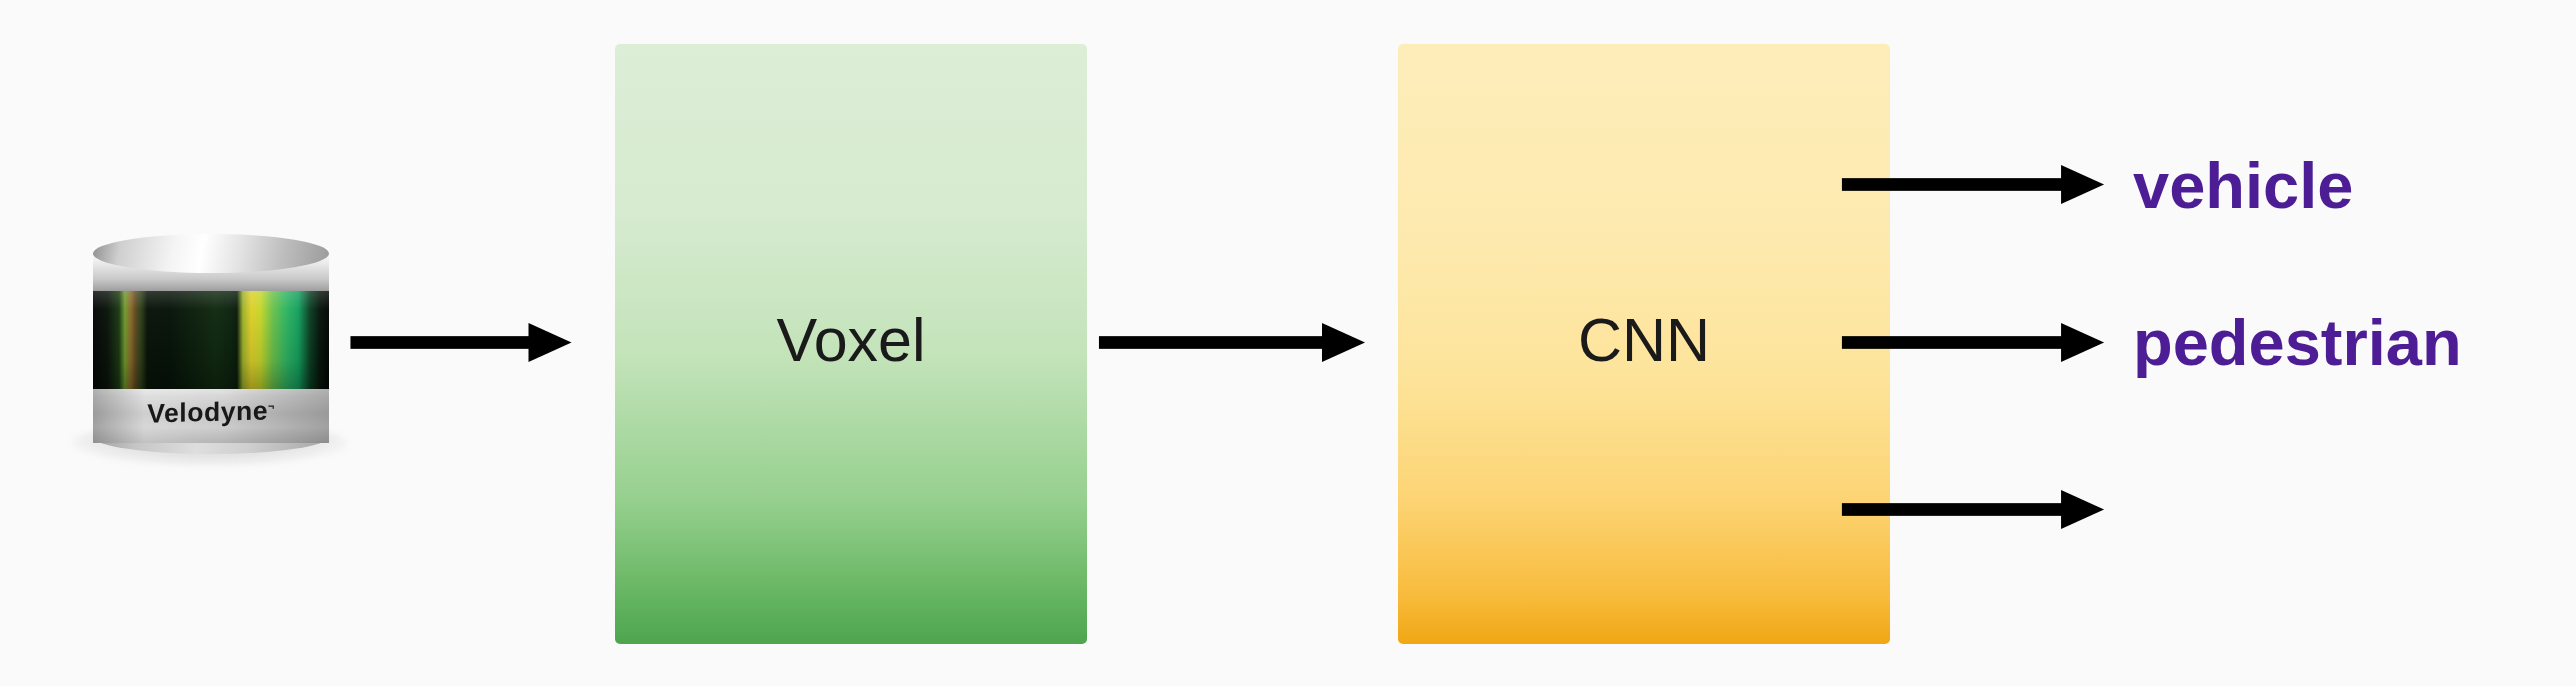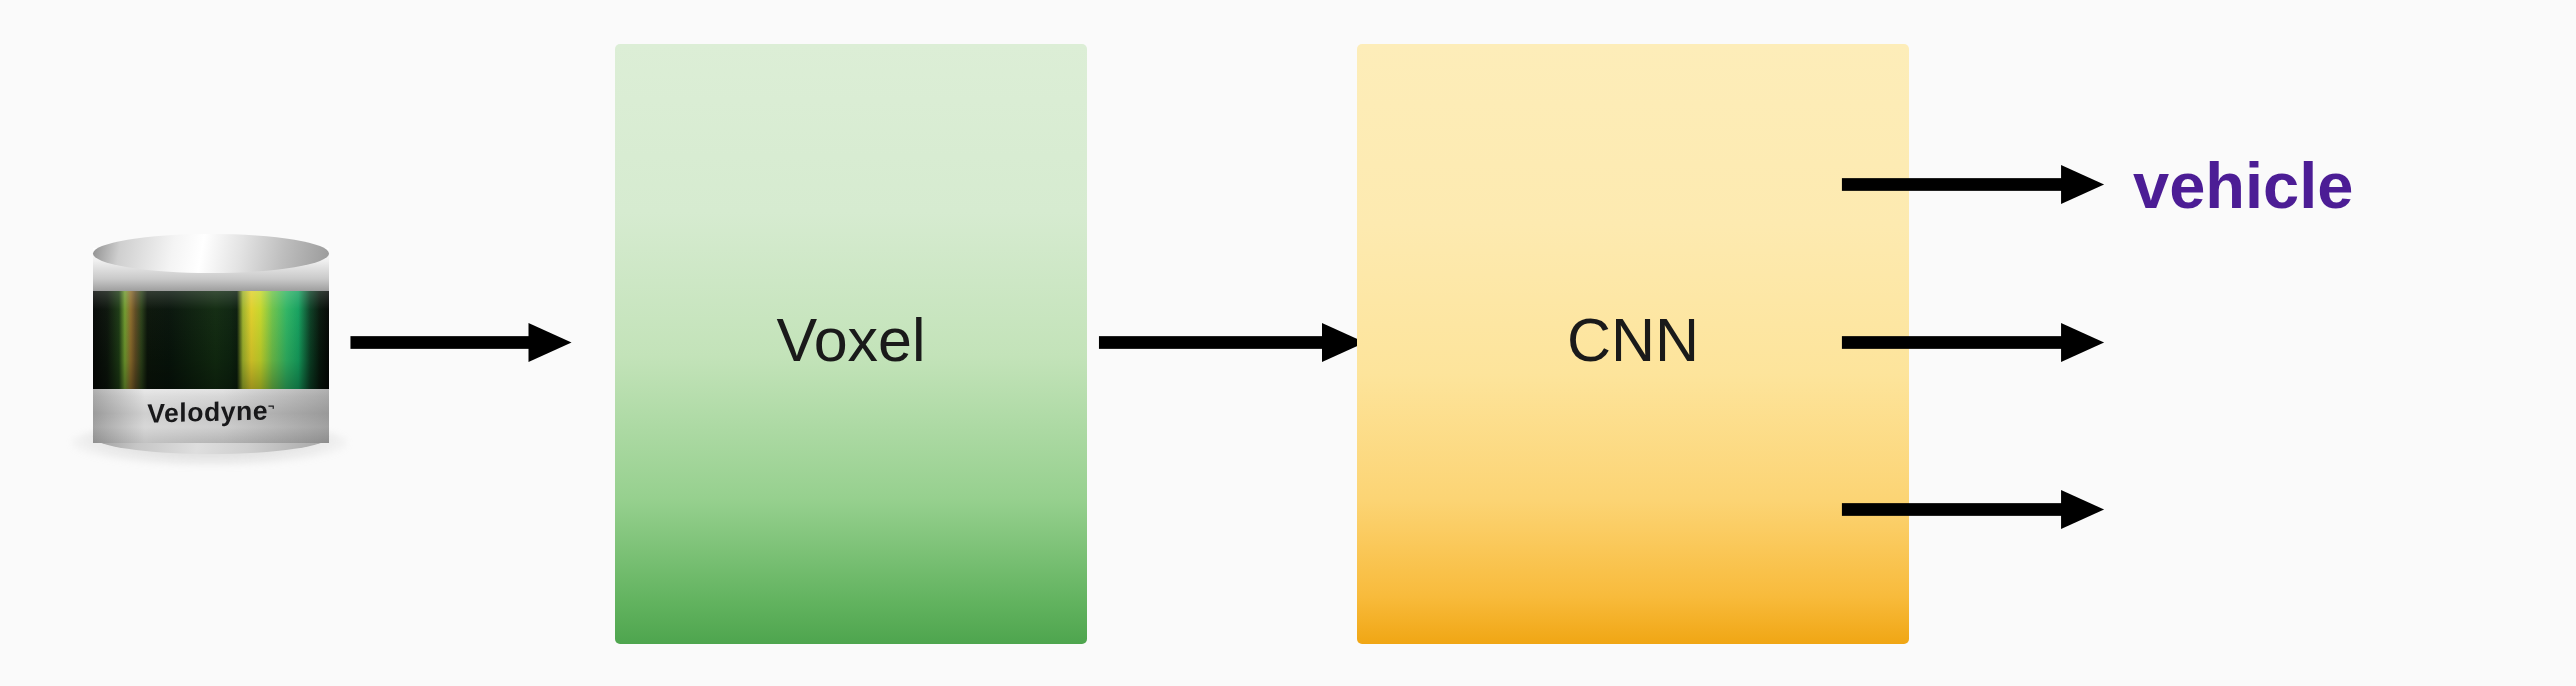--- a/index.html
+++ b/index.html
@@ -163,23 +163,23 @@
     font-family: "Liberation Sans", sans-serif;
   }
   #box-voxel {
     left: 615px;
     top: 44px;
     width: 472px;
     height: 600px;
     background: linear-gradient(180deg, #dceed6 0%, #d6ebd0 28%, #c3e3b9 52%, #96d08e 76%, #62b35f 93%, #4ea54e 100%);
   }
   #box-cnn {
-    left: 1357px;
+    left: 1398px;
     top: 44px;
-    width: 552px;
+    width: 492px;
     height: 600px;
     background: linear-gradient(180deg, #fdedb9 0%, #fdeab0 30%, #fde49b 55%, #fcd474 76%, #f8bb3c 92%, #f0a614 100%);
   }
   .box-label {
     display: block;
     line-height: 1;
     transform: translateY(-3.9px);
   }
 
   
@@ -257,15 +257,16 @@
   </div>
 
   <div class="arrow" style="left:1841px; top:487px; width:264px;">
     <svg width="264" height="45" viewBox="0 0 268 46" xmlns="http://www.w3.org/2000/svg" aria-hidden="true">
       <rect x="0" y="16.5" width="228" height="13" fill="#000000"></rect>
       <polygon points="224,3 268,23 224,43" fill="#000000"></polygon>
     </svg>
   </div>
 
   <div class="out-label" style="left:2133px; top:153px;">vehicle</div>
+  <div class="out-label" style="left:2133px; top:310px;">pedestrian</div>
 
 </div>
 
 
 </body></html>

